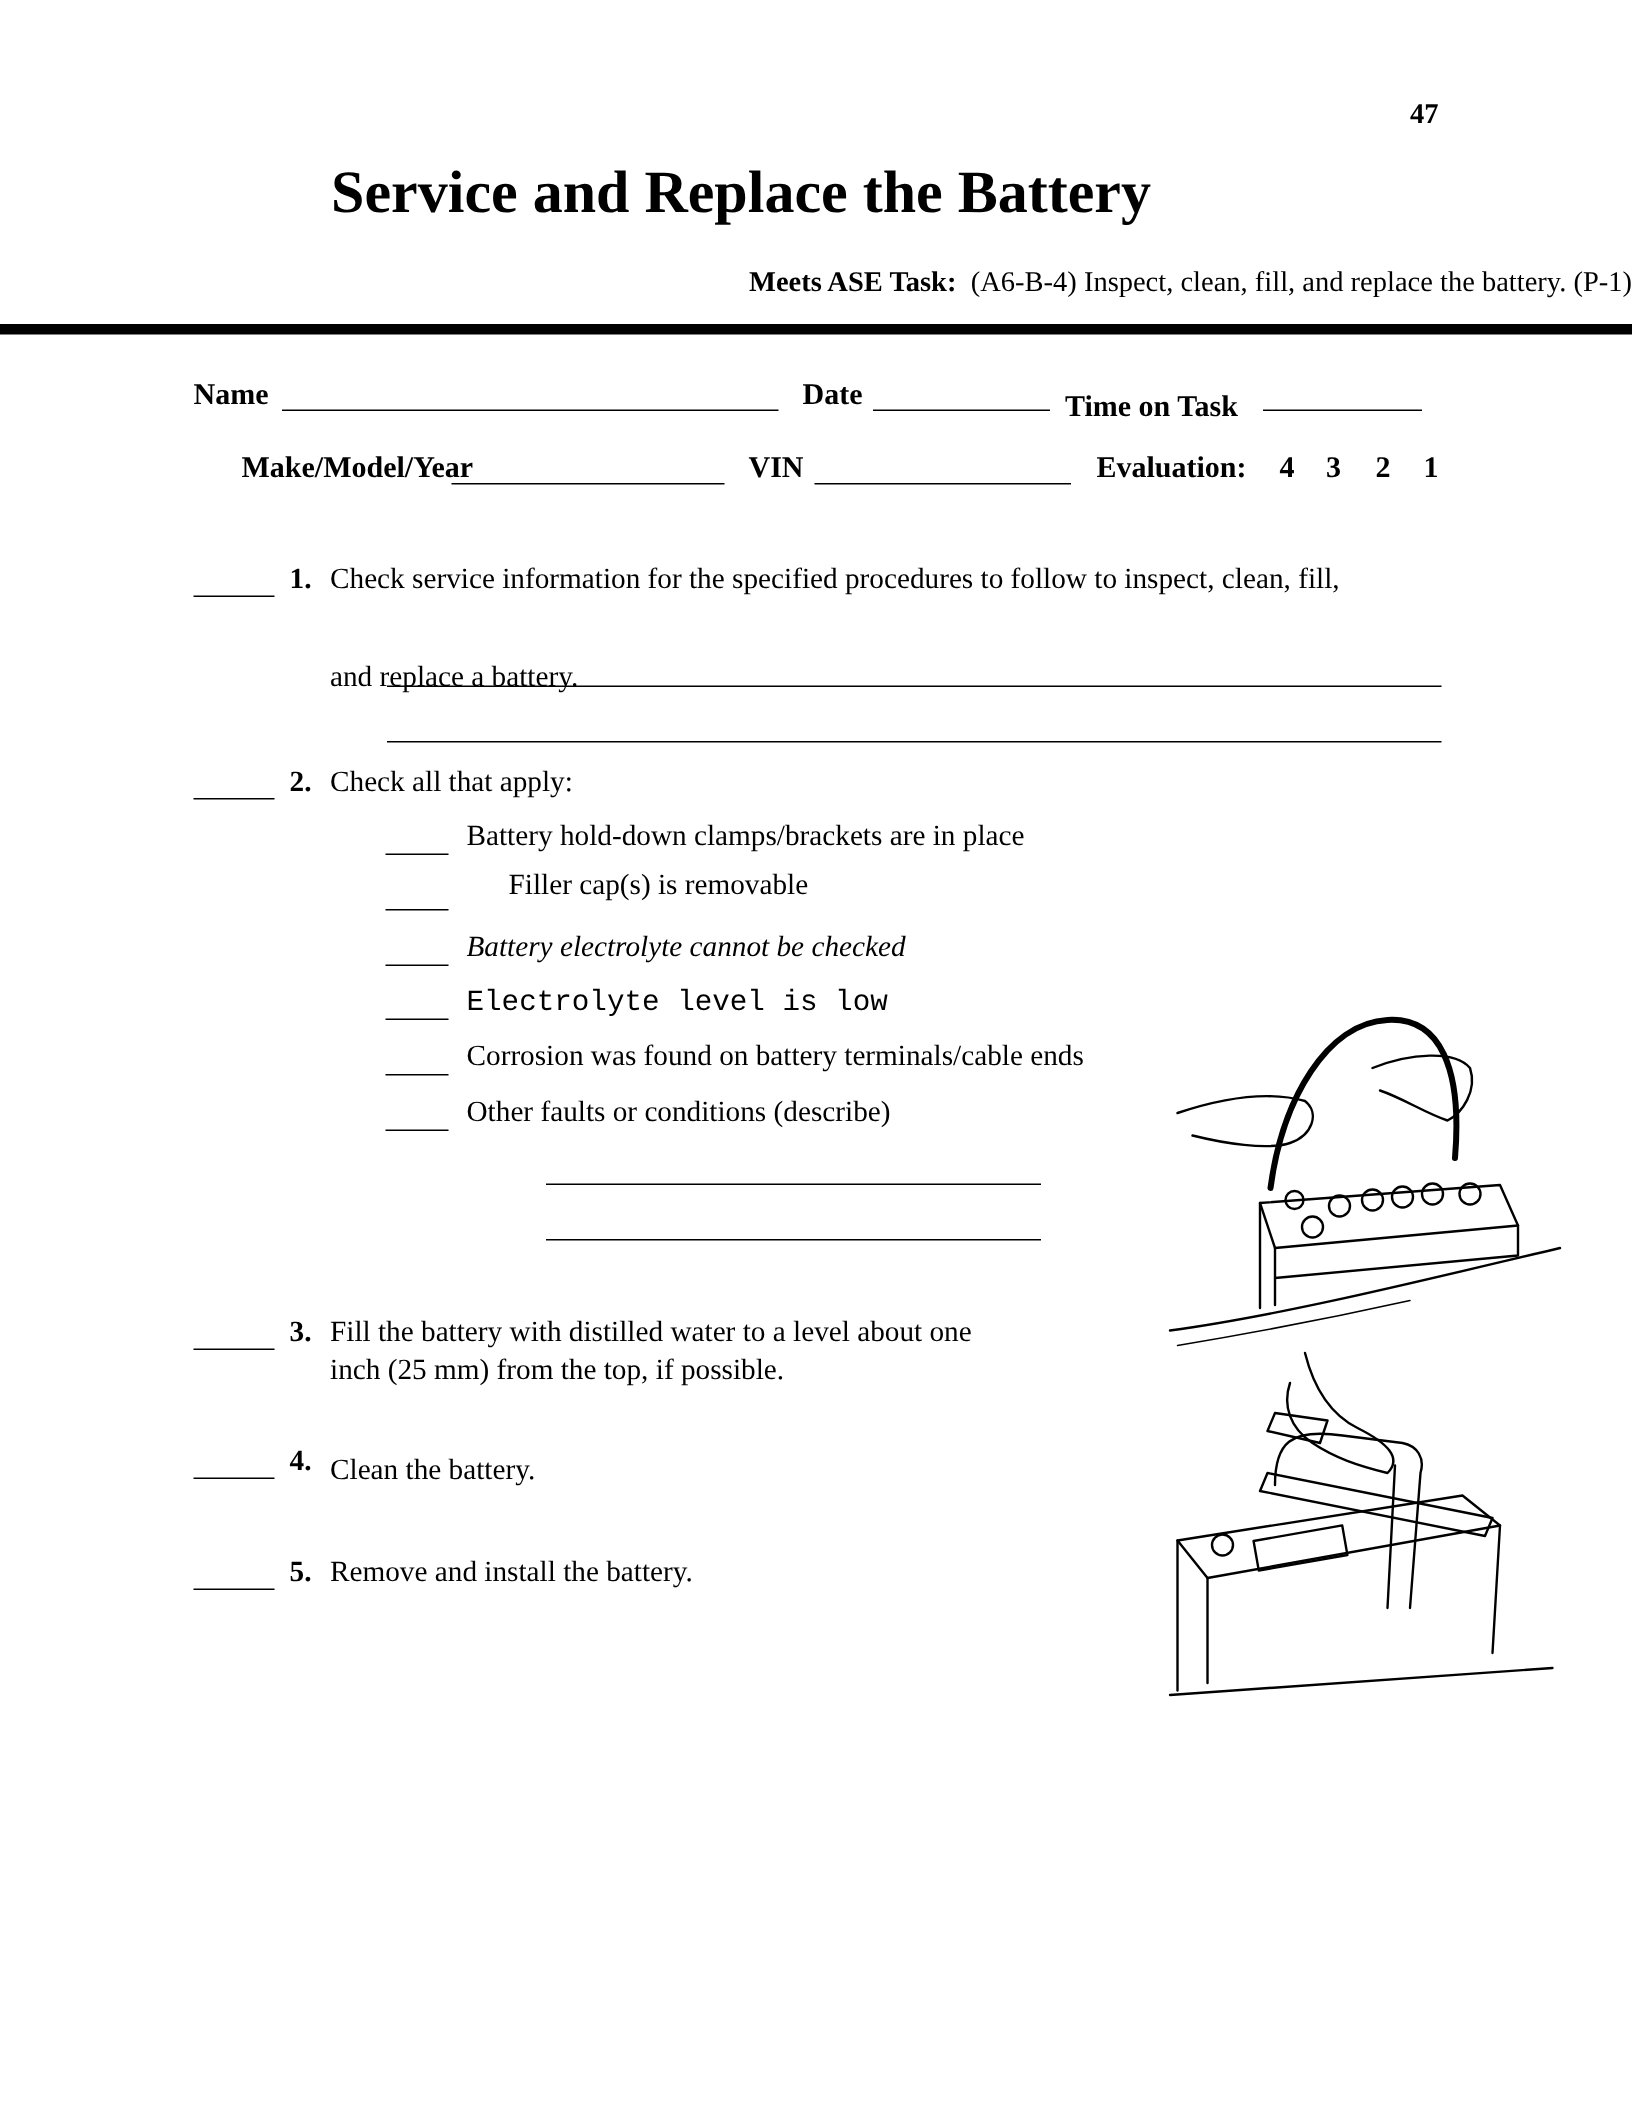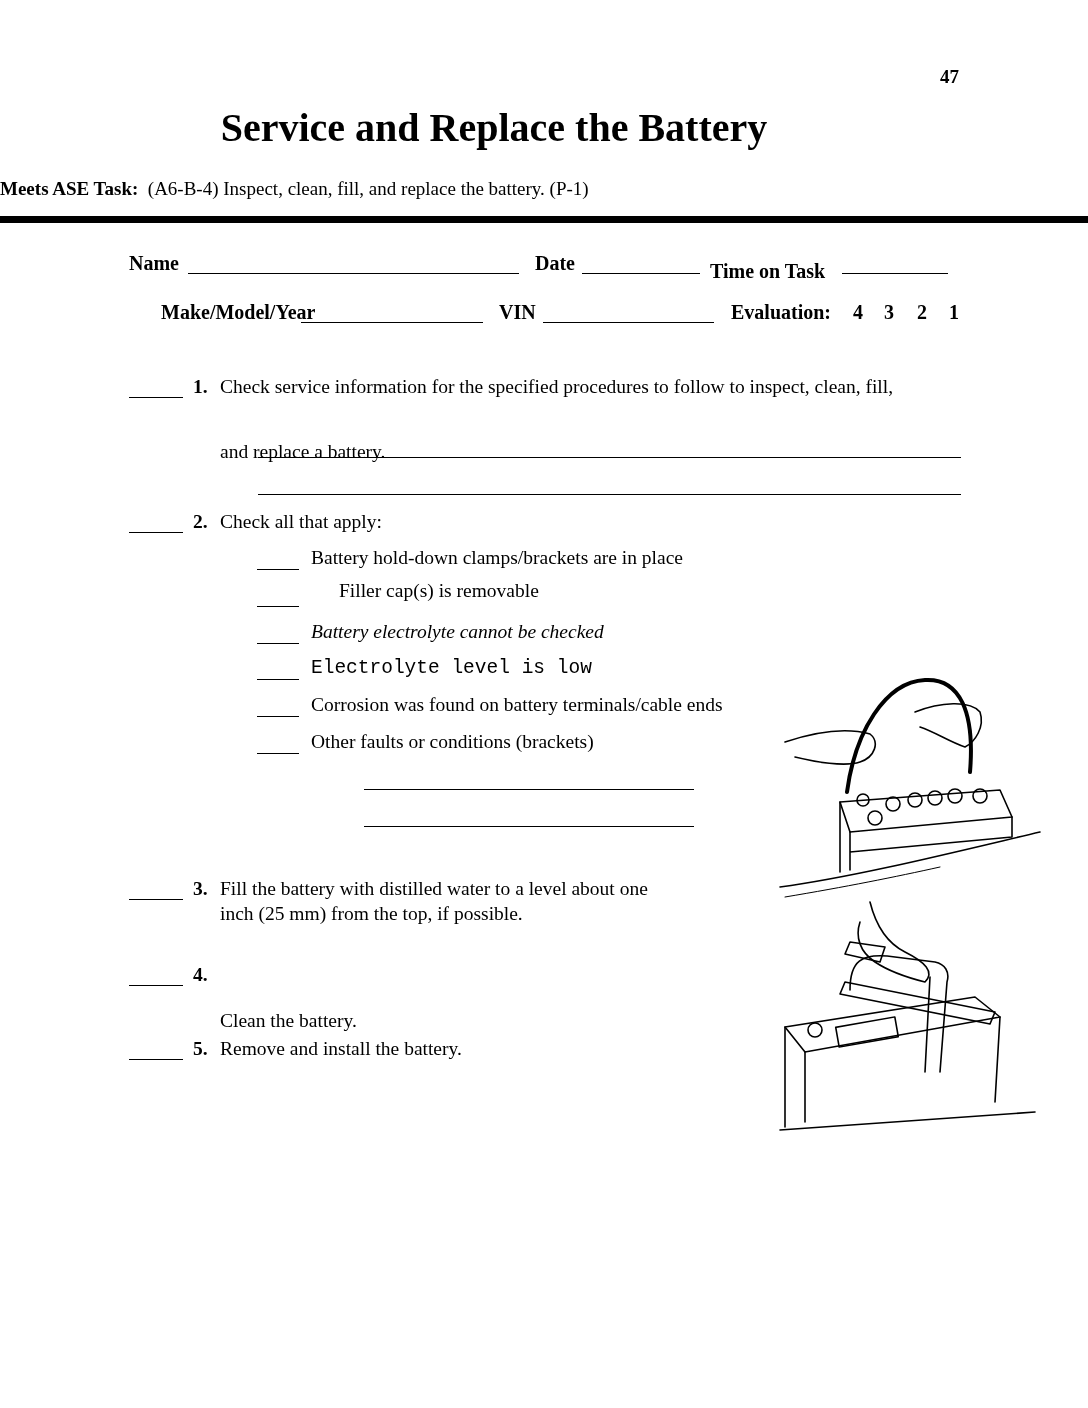--- a/index.html
+++ b/index.html
@@ -1,21 +1,21 @@
 <!DOCTYPE html>
 <html><head>
 <meta charset="utf-8">
 <style>
   html, body { margin: 0; padding: 0; background: #ffffff; }
   body { width: 1088px; height: 1408px; position: relative; overflow: hidden;
          font-family: "Liberation Serif", "DejaVu Serif", serif; color: #000; }
   .abs { position: absolute; white-space: nowrap; }
   .page-num { left: 940px; top: 66px; font-size: 19px; font-weight: bold; }
   .title { left: 0; width: 988px; top: 104px; text-align: center; font-size: 40px; font-weight: bold; }
-  .subtitle { left: 0; width: 1088px; top: 178px; text-align: left; font-size: 19px; }
+  .subtitle { left: 0; width: 1088px; top: 178px; text-align: right; font-size: 19px; }
   .subtitle b { font-weight: bold; }
   .rule { left: 0; top: 216px; width: 1088px; height: 7px; background: #000; }
   .field { font-size: 20px; font-weight: bold; }
   .uline { position: absolute; border-bottom: 1.5px solid #000; height: 0; }
   .item { font-size: 19.5px; }
   .check-label { font-size: 19.5px; }
   .illus { left: 775px; top: 672px; width: 270px; height: 465px; }
 </style>
 </head>
 <body>
@@ -60,32 +60,32 @@
 <div class="abs check-label" style="left:311px; top:547px;">Battery hold-down clamps/brackets are in place</div>
 <div class="uline" style="left:257px; top:606px; width:42px;"></div>
 <div class="abs check-label" style="left:311px; top:580px;margin-left:28px;">Filler cap(s) is removable</div>
 <div class="uline" style="left:257px; top:643px; width:42px;"></div>
 <div class="abs check-label" style="left:311px; top:621px;font-style:italic;">Battery electrolyte cannot be checked</div>
 <div class="uline" style="left:257px; top:679px; width:42px;"></div>
 <div class="abs check-label" style="left:311px; top:657px;font-family:Liberation Mono, monospace;">Electrolyte level is low</div>
 <div class="uline" style="left:257px; top:716px; width:42px;"></div>
 <div class="abs check-label" style="left:311px; top:694px;">Corrosion was found on battery terminals/cable ends</div>
 <div class="uline" style="left:257px; top:753px; width:42px;"></div>
-<div class="abs check-label" style="left:311px; top:731px;">Other faults or conditions (brackets)</div>
+<div class="abs check-label" style="left:311px; top:731px;">Other faults or conditions (describe)</div>
 <div class="uline" style="left:364px; top:789px; width:330px;"></div>
 <div class="uline" style="left:364px; top:826px; width:330px;"></div>
 
 <div class="uline" style="left:129px; top:899px; width:54px;"></div>
 <div class="abs item" style="left:193px; top:878px; font-weight:bold;">3.</div>
 <div class="abs item" style="left:220px; top:878px;">Fill the battery with distilled water to a level about one</div>
 <div class="abs item" style="left:220px; top:903px;">inch (25 mm) from the top, if possible.</div>
 
 <div class="uline" style="left:129px; top:985px; width:54px;"></div>
 <div class="abs item" style="left:193px; top:964px; font-weight:bold;">4.</div>
-<div class="abs item" style="left:220px; top:1010px;text-align:right;">Clean the battery.</div>
+<div class="abs item" style="left:220px; top:970px;text-align:right;">Clean the battery.</div>
 
 <div class="uline" style="left:129px; top:1059px; width:54px;"></div>
 <div class="abs item" style="left:193px; top:1038px; font-weight:bold;">5.</div>
 <div class="abs item" style="left:220px; top:1038px;">Remove and install the battery.</div>
 
 <svg class="abs illus" viewBox="0 0 270 465" fill="none" stroke="#000" stroke-width="1.6" stroke-linejoin="round" stroke-linecap="round">
 
   <g>
 
     <path d="M65 130 L225 118 L237 145 L75 160 Z"></path>

